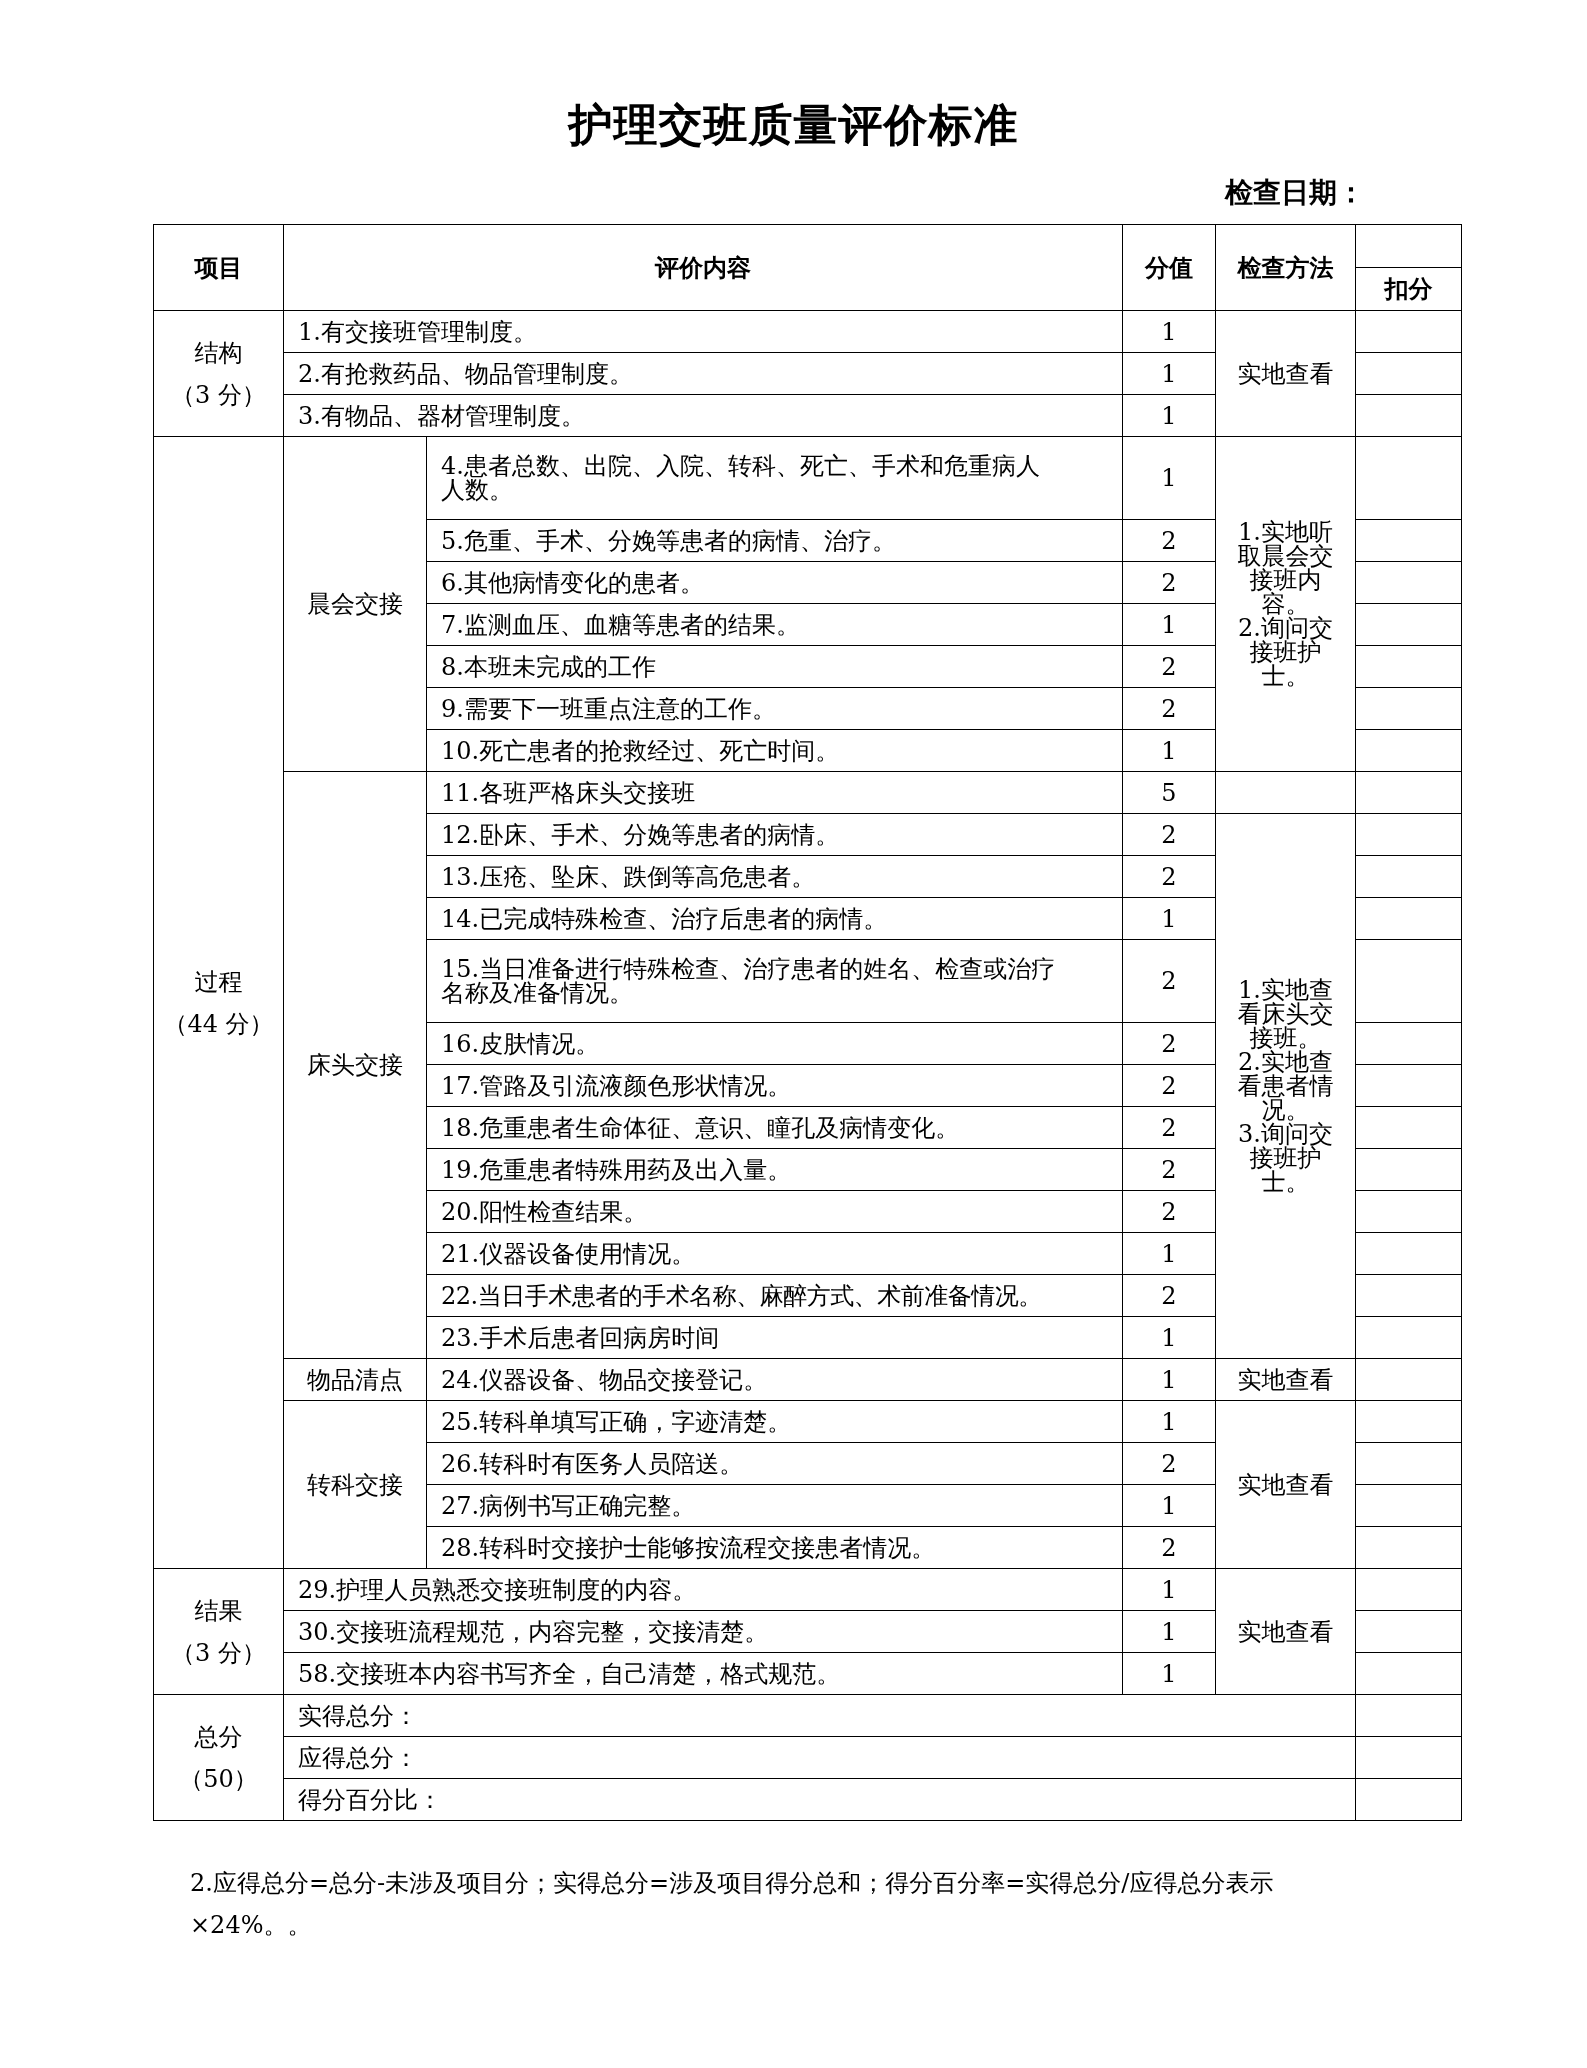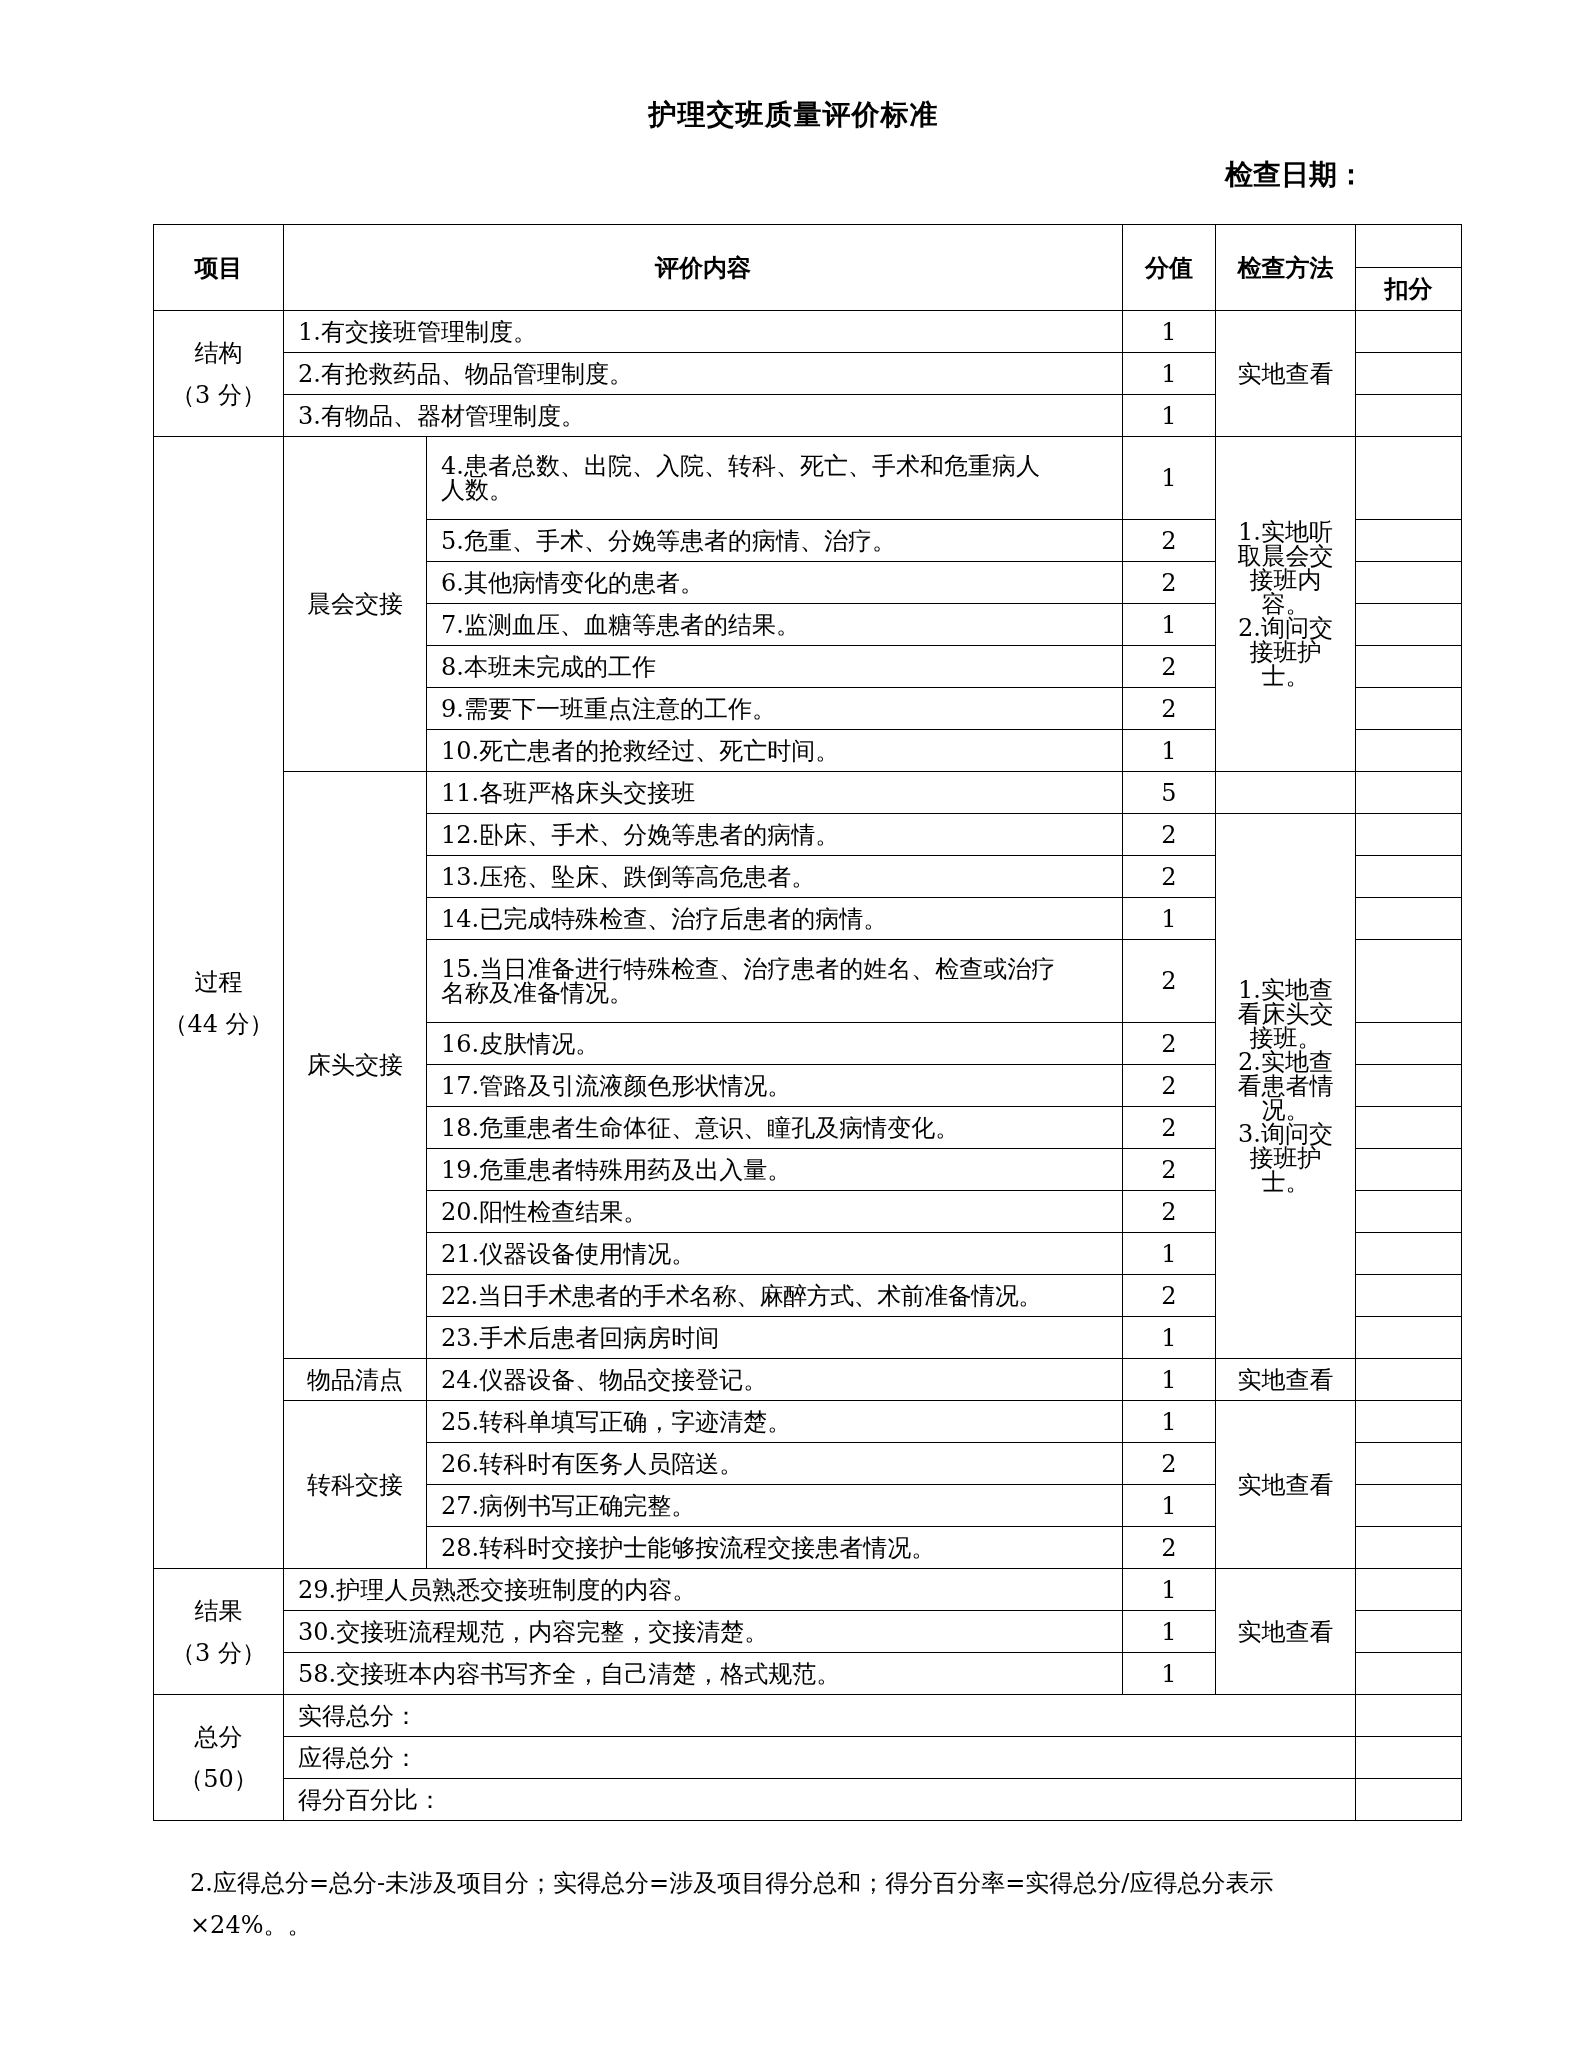--- a/index.html
+++ b/index.html
@@ -1,18 +1,18 @@
 <!DOCTYPE html>
 <html><head>
 <meta charset="utf-8">
 <style>
   html, body { margin:0; padding:0; background:#ffffff; }
   body { width:1587px; height:2068px; position:relative; font-family:"DejaVu Serif","Liberation Serif",serif; color:#000; }
-  .title { position:absolute; left:0; width:1587px; top:96px; text-align:center; font-size:28px; font-weight:bold; letter-spacing:1px; }
-  .date { position:absolute; left:1225px; top:156px; font-size:28px; font-weight:bold; }
+  .title { position:absolute; left:0; width:1587px; top:96px; text-align:center; font-size:44px; font-weight:bold; letter-spacing:1px; }
+  .date { position:absolute; left:1225px; top:174px; font-size:28px; font-weight:bold; }
   table.grid { position:absolute; left:153px; top:224px; border-collapse:collapse; table-layout:fixed; width:1308px; }
   table.grid td { border:1.5px solid #000; padding:0; font-size:24px; line-height:1.0; vertical-align:middle; }
   .c { text-align:center; }
   .l { text-align:left; padding-left:14px !important; }
   .hdr { font-weight:bold; }
   .rh43 { height:42px; }
   .rh84 { height:83px; }
   .wrap2 { line-height:42px; padding-top:0; }
   .method { text-align:center; line-height:42px; font-size:24px; padding:4px 6px !important; }
   .notes { position:absolute; left:200px; top:1862px; font-size:24px; line-height:42px; }

